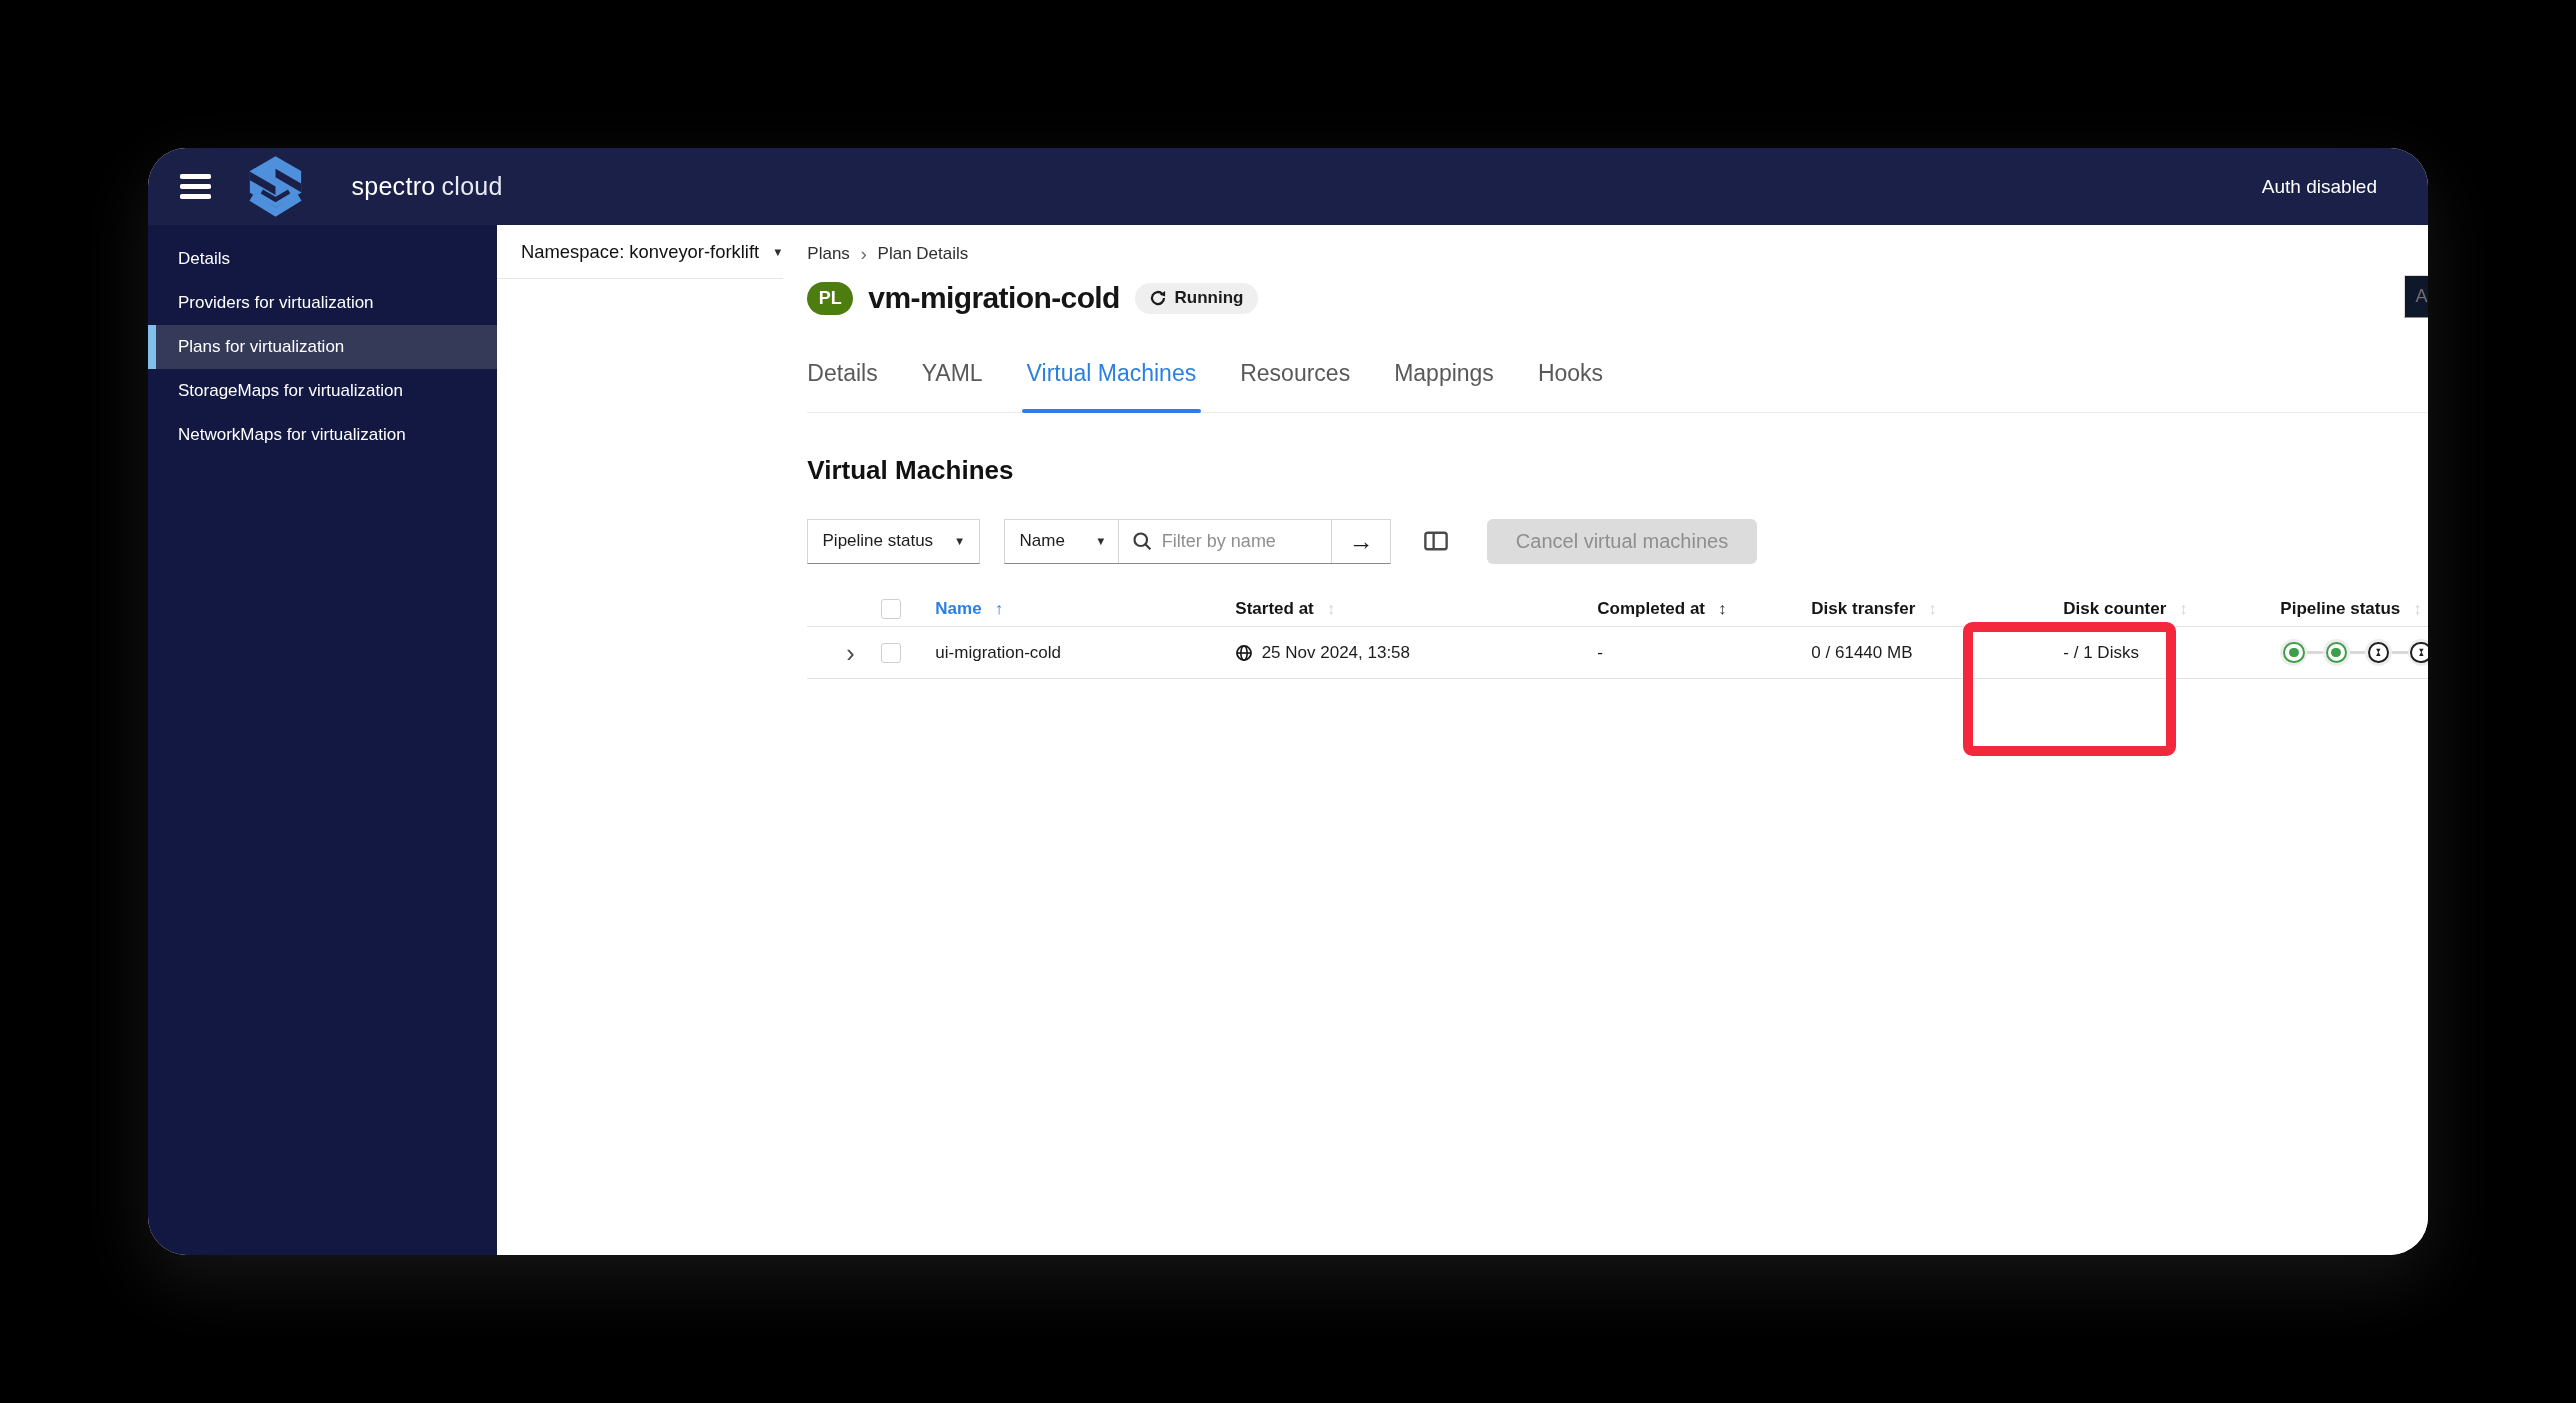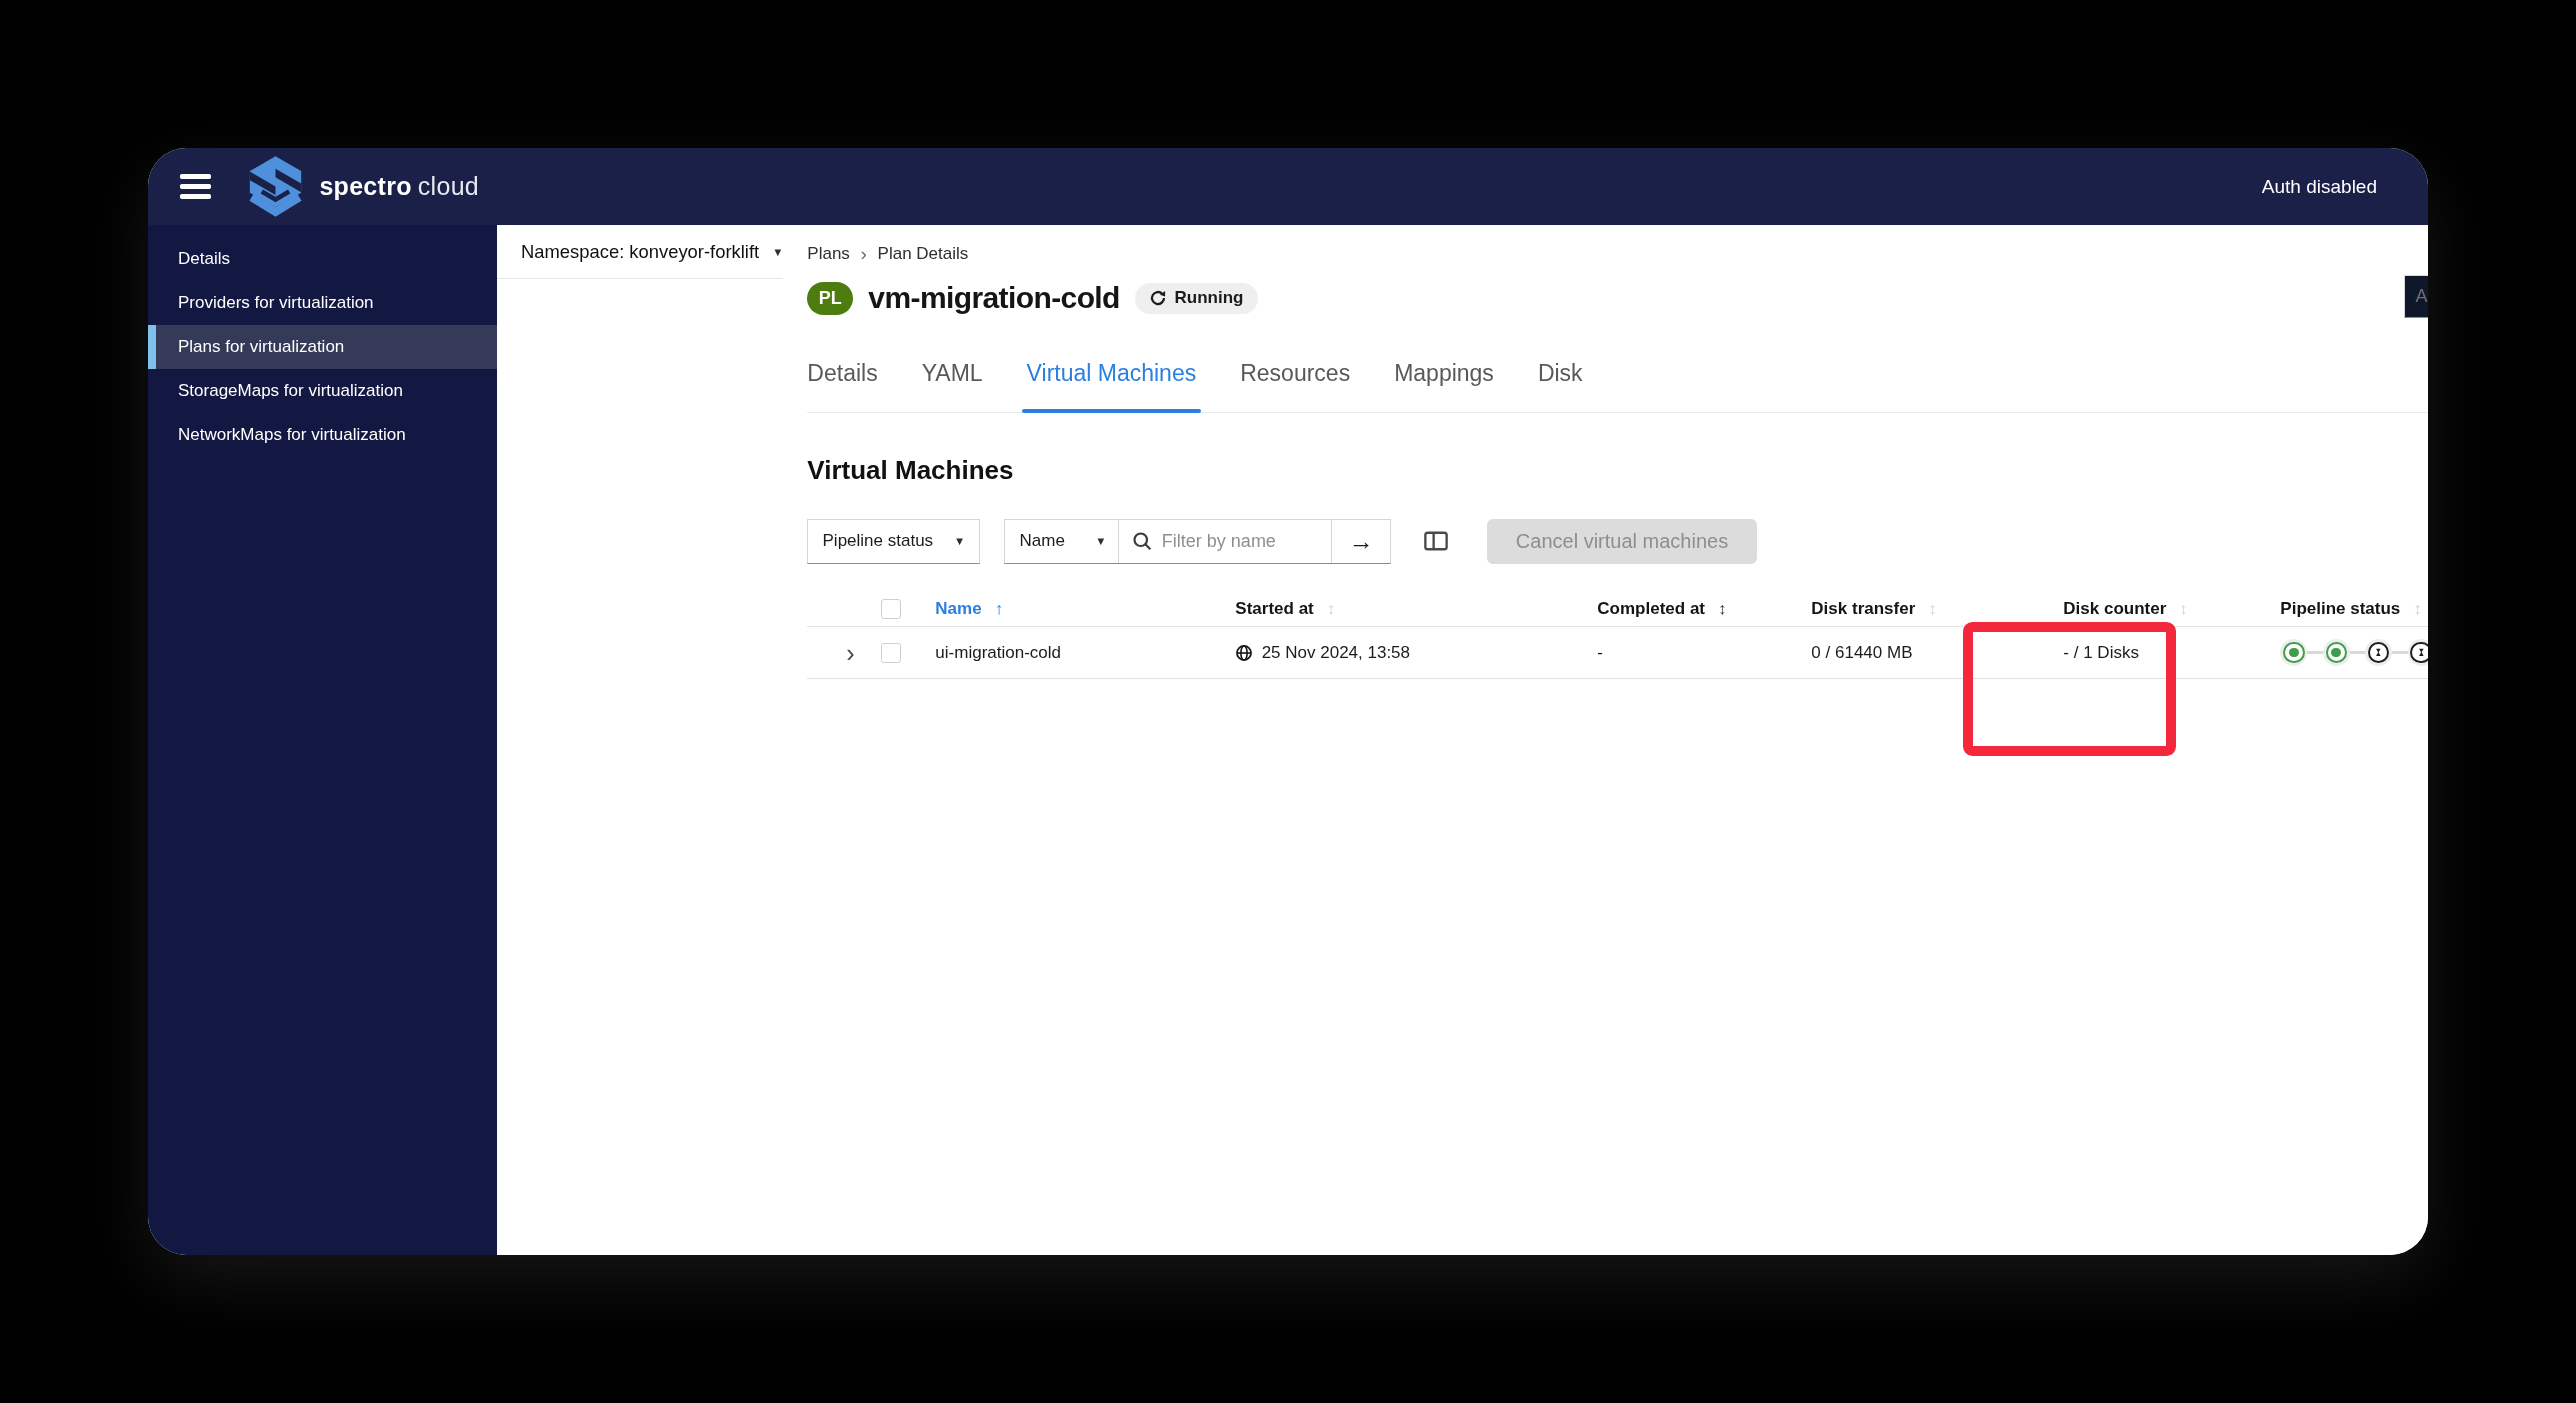--- a/index.html
+++ b/index.html
@@ -13,21 +13,21 @@
     background:#fff; border-radius:38px; overflow:hidden;
     display:flex; flex-direction:column;
     box-shadow:0 24px 71px rgba(90,90,90,.25);
   }
   
   .topbar { height:77px; flex:0 0 auto; background:#1a2048; display:flex; align-items:center; }
   .hamburger { margin-left:32px; display:flex; flex-direction:column; gap:5.3px; cursor:pointer; }
   .hamburger span { width:31px; height:4.7px; background:#fff; border-radius:1.8px; }
   .logo { margin-left:36px; display:flex; align-items:center; }
   .brand { margin-left:15.4px; font-size:25px; color:#fff; letter-spacing:0.3px; }
-  .brand .b1 { font-weight:700; }
+  .brand .b1 { font-weight:400;margin-left:32px; }
   .brand .b2 { font-weight:300; margin-left:6px; color:#e8eaf2; }
   .auth { margin-left:auto; margin-right:51px; color:#fff; font-size:19px; }
   
   .bodyrow { flex:1; display:flex; min-height:0; }
   .sidebar { width:349px; flex:0 0 auto; background:#131843; padding-top:12px; }
   .nav-item { position:relative; height:44px; display:flex; align-items:center; padding-left:30px;
               color:#fff; font-size:17px; cursor:pointer; }
   .nav-item.selected { background:#343a58; }
   .nav-item.selected::before { content:""; position:absolute; left:0; top:0; bottom:0; width:8.3px; background:#7fc0ec; }
   .main { flex:1; background:#fff; display:flex; flex-direction:row; min-width:0; }
@@ -204,21 +204,21 @@
 
             <div class="tab normal">
               <span>Resources</span>
             </div>
 
             <div class="tab normal">
               <span>Mappings</span>
             </div>
 
             <div class="tab normal">
-              <span>Disk</span>
+              <span>Hooks</span>
             </div>
           </div>
 
         <h2 class="section-heading">Virtual Machines</h2>
 
         <div class="filter-bar">
           <div class="select-box">
             <span>Pipeline status</span>
             <span class="caret">▼</span>
           </div>

